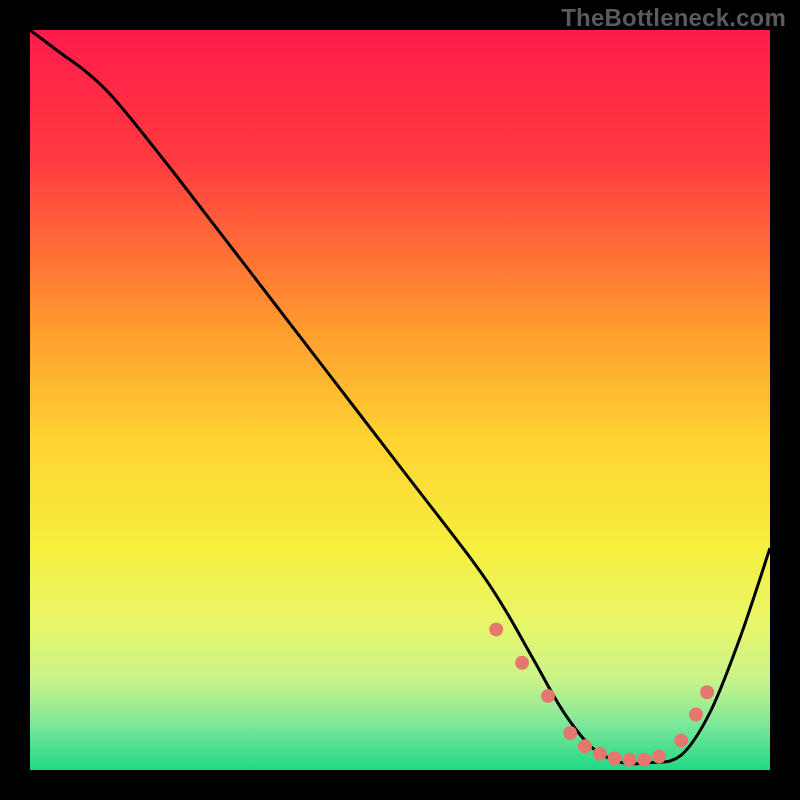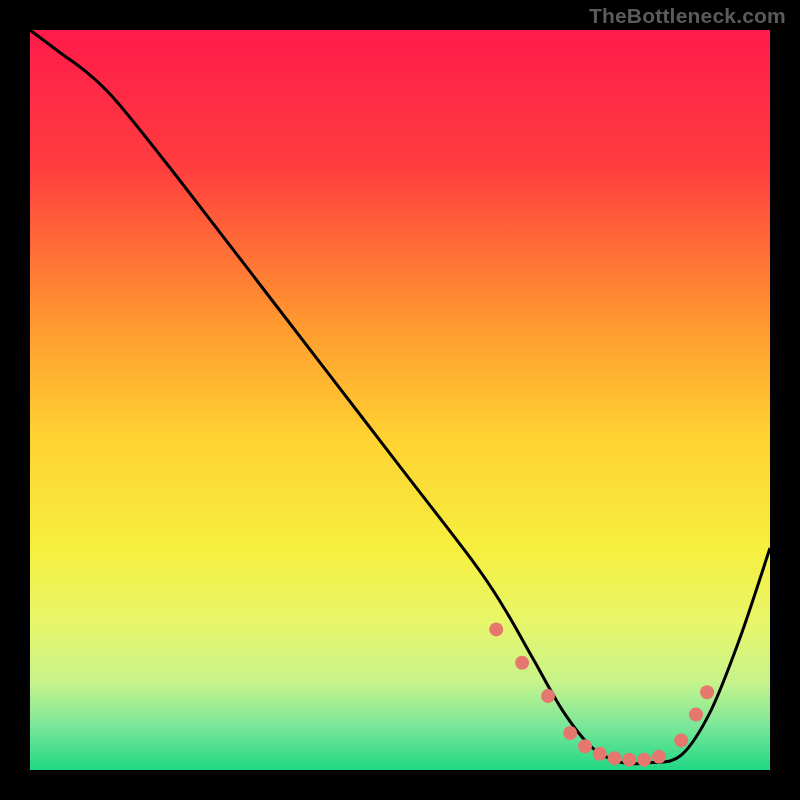--- a/index.html
+++ b/index.html
@@ -14,21 +14,21 @@
   .frame {
     position: relative;
     width: 800px;
     height: 800px;
     background: #000;
   }
   .watermark {
     position: absolute;
     top: 4px;
     right: 14px;
-    font-size: 21px;
+    font-size: 24px;
     font-weight: 600;
     color: #5b5b5b;
     letter-spacing: 0.2px;
     user-select: none;
     text-align: right;
   }
   .plot {
     position: absolute;
     left: 30px;
     top: 30px;

